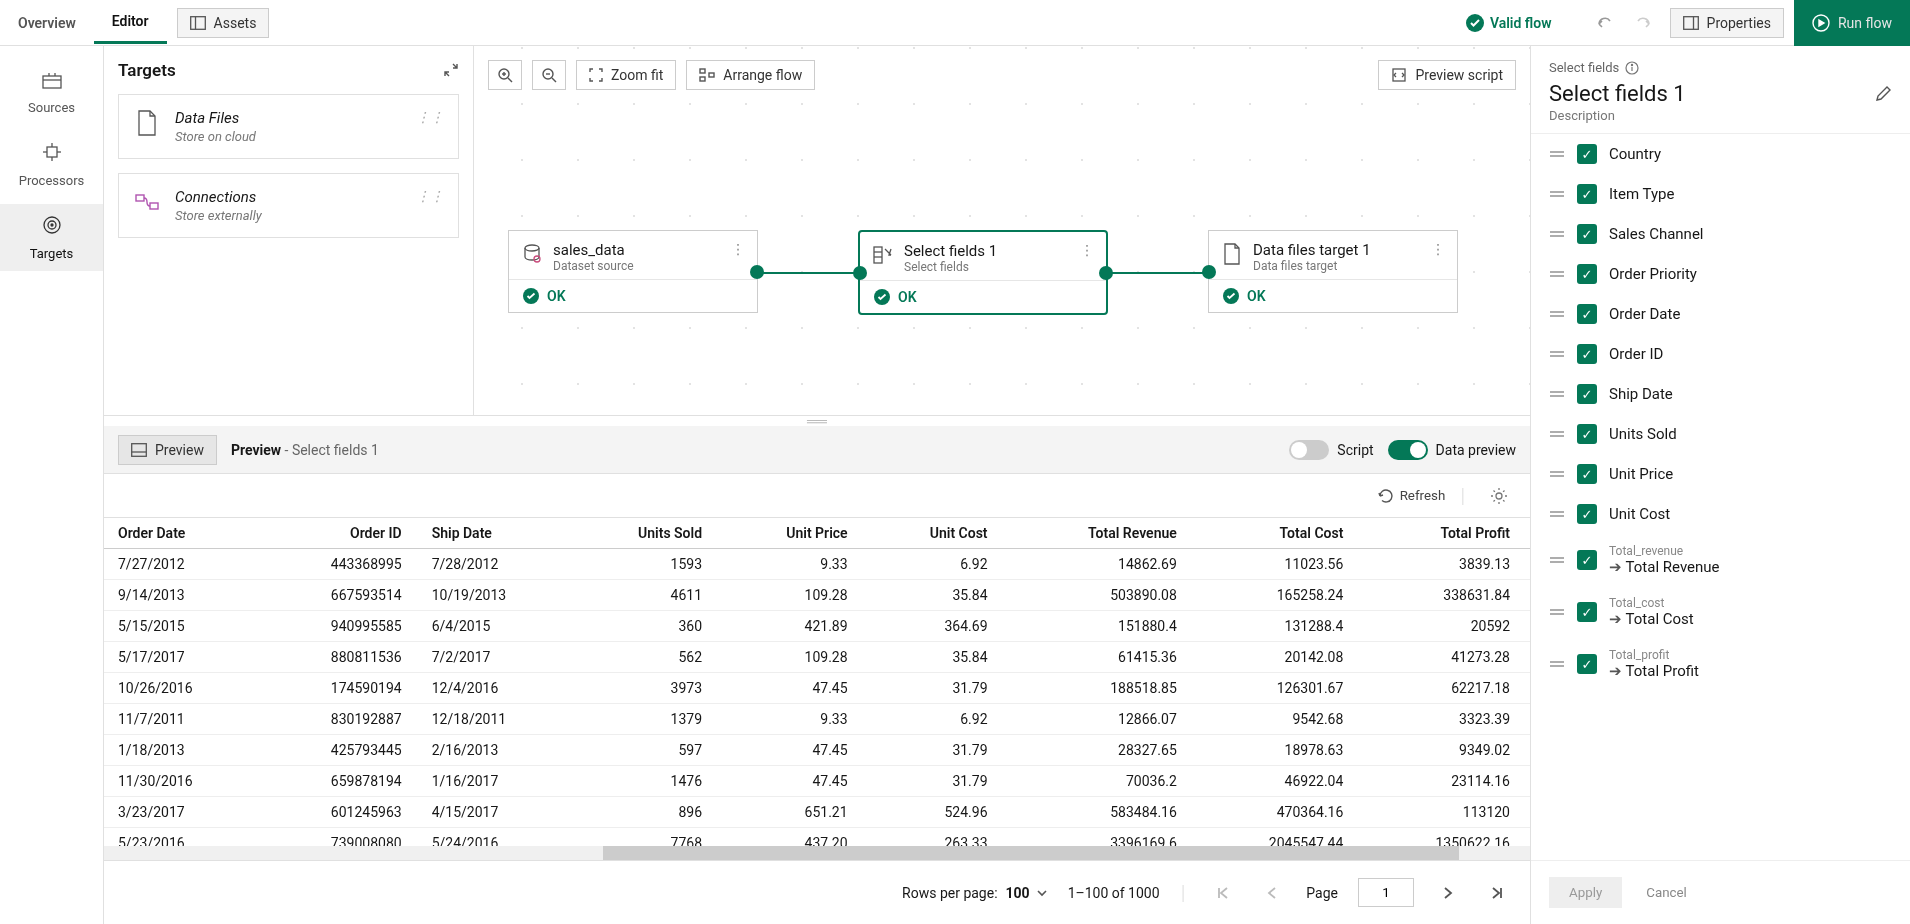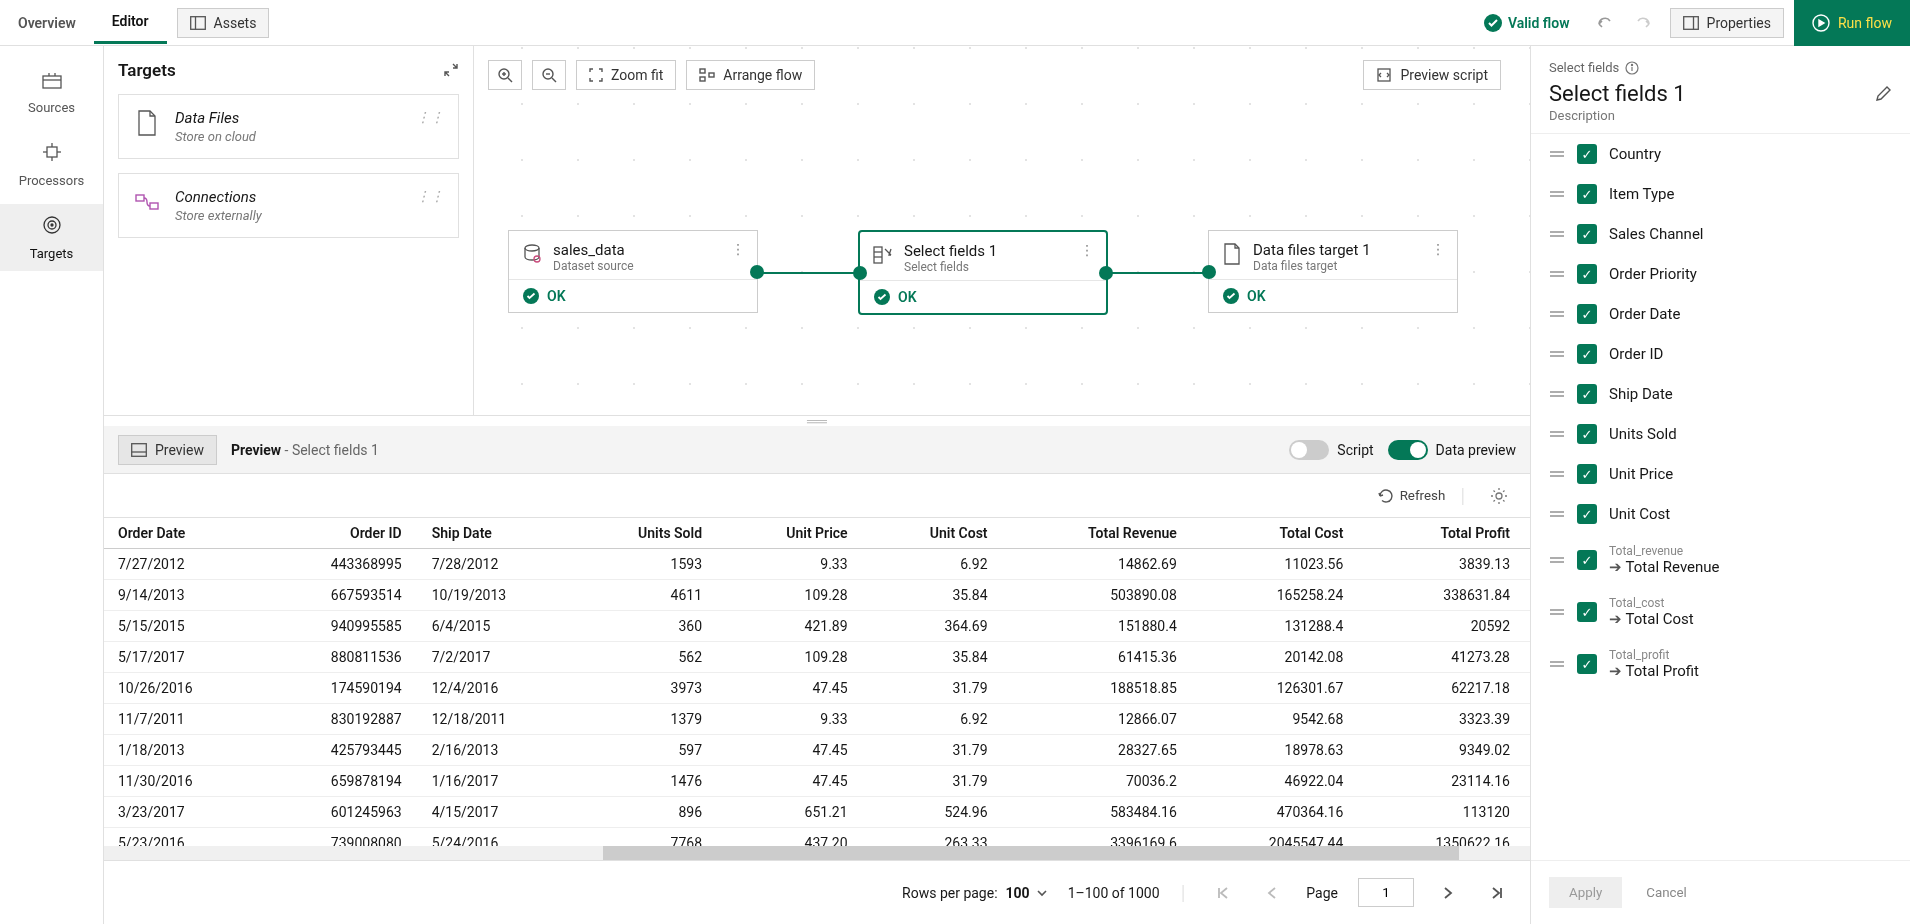--- a/index.html
+++ b/index.html
@@ -5,23 +5,23 @@
 * { box-sizing: border-box; margin: 0; padding: 0; font-family: -apple-system, BlinkMacSystemFont, "Segoe UI", Roboto, Arial, sans-serif; }
 body { width: 1910px; height: 924px; background: #fff; color: #171717; font-size: 14px; overflow: hidden; }
 
 
 .topbar { height: 46px; display: flex; align-items: center; border-bottom: 1px solid #e0e0e0; padding: 0 12px 0 0; }
 .topbar .tab { padding: 12px 18px; font-weight: 600; color: #555; cursor: pointer; }
 .topbar .tab.active { color: #111; border-bottom: 3px solid #047857; }
 .btn { display: inline-flex; align-items: center; gap: 8px; padding: 6px 12px; border: 1px solid #ccc; background: #f4f4f4; cursor: pointer; font-size: 14px; color: #333; }
 .btn-plain { border: none; background: none; }
 .btn-icon-only { padding: 6px 8px; }
-.btn-green { background: #047857; color: #fde047; border: none; }
+.btn-green { background: #047857; color: #e5e5e5; border: none; }
 .topbar .spacer { flex: 1; }
-.valid-flow { display: flex; align-items: center; gap: 6px; color: #047857; font-weight: 600; margin-right: 18px; }
+.valid-flow { display: flex; align-items: center; gap: 6px; color: #047857; font-weight: 600; margin-right: 36px; }
 .icon { display: inline-flex; align-items: center; justify-content: center; }
 
 
 .main { display: flex; height: calc(100% - 46px); }
 .leftrail { width: 104px; border-right: 1px solid #e0e0e0; display: flex; flex-direction: column; align-items: center; padding-top: 16px; gap: 6px; }
 .leftrail .rail-item { display: flex; flex-direction: column; align-items: center; gap: 10px; padding: 10px 4px; width: 100%; color: #555; cursor: pointer; }
 .leftrail .rail-item.active { background: #efefef; color: #111; }
 .leftrail .rail-item .label { font-size: 13px; }
 
 
@@ -33,21 +33,21 @@
 .target-card .t-icon { width: 28px; height: 28px; }
 .target-card .t-body { flex: 1; }
 .target-card .t-title { font-size: 15px; }
 .target-card .t-sub { font-size: 13px; color: #777; margin-top: 2px; }
 .drag-handle { color: #aaa; cursor: grab; }
 
 
 .canvas-wrap { flex: 1; position: relative; background: #fff; }
 .canvas-toolbar { position: absolute; top: 14px; left: 14px; display: flex; gap: 10px; z-index: 3; }
 .canvas-toolbar .btn, .canvas-toolbar .btn-plain { background: #fff; border: 1px solid #ccc; }
-.canvas-preview-btn { position: absolute; top: 14px; right: 29px; z-index: 3; }
+.canvas-preview-btn { position: absolute; top: 14px; right: 14px; z-index: 3; }
 .grid-bg { position: absolute; inset: 0; background-image: radial-gradient(#d0d0d0 1px, transparent 1px); background-size: 56px 56px; background-position: 20px 30px; opacity: 0.6; }
 .node { position: absolute; width: 250px; border: 1px solid #ccc; background: #fff; }
 .node.selected { border: 2px solid #047857; border-radius: 4px; }
 .node-head { display: flex; gap: 10px; padding: 10px 12px 6px 12px; align-items: flex-start; }
 .node-head .n-icon { width: 22px; height: 22px; margin-top: 2px; }
 .node-title { font-size: 15px; }
 .node-sub { font-size: 12px; color: #777; }
 .node-more { margin-left: auto; color: #888; cursor: pointer; }
 .node-status { border-top: 1px solid #e6e6e6; padding: 8px 14px; display: flex; align-items: center; gap: 8px; color: #047857; font-weight: 600; }
 .port { position: absolute; width: 14px; height: 14px; background: #047857; border-radius: 50%; top: 50%; transform: translateY(-50%); }

